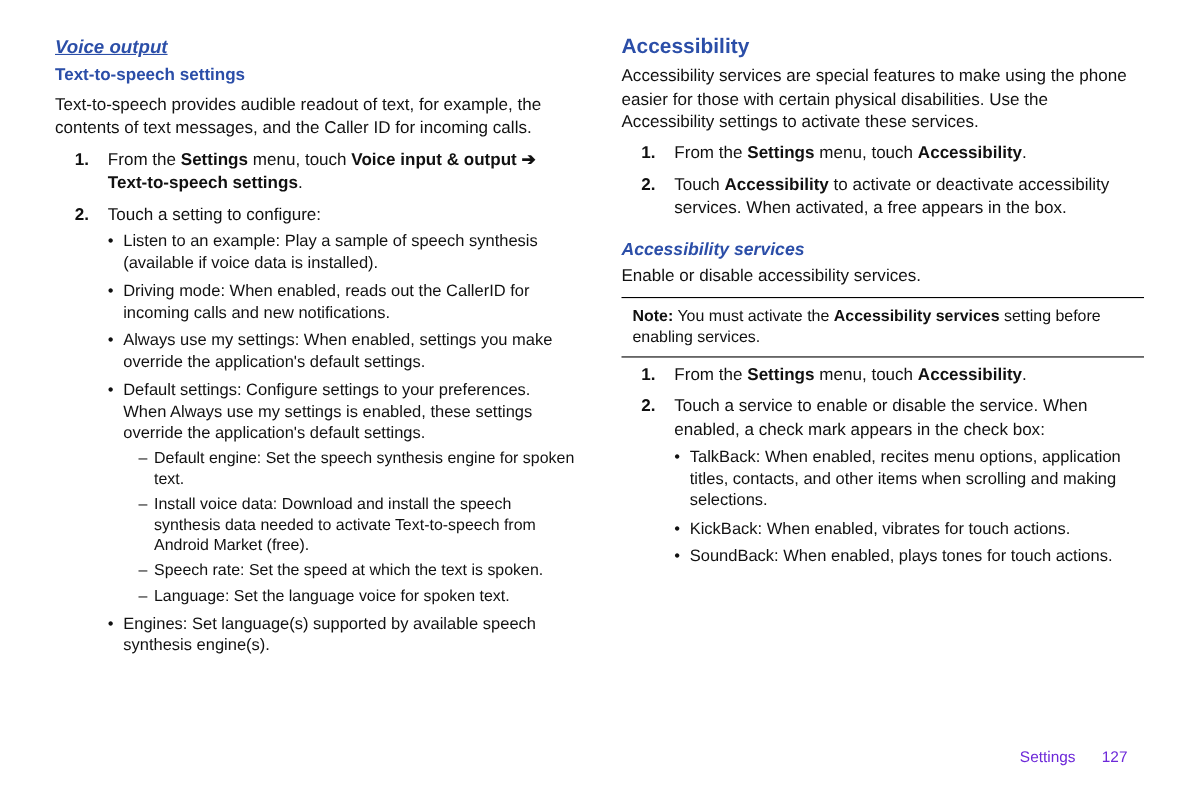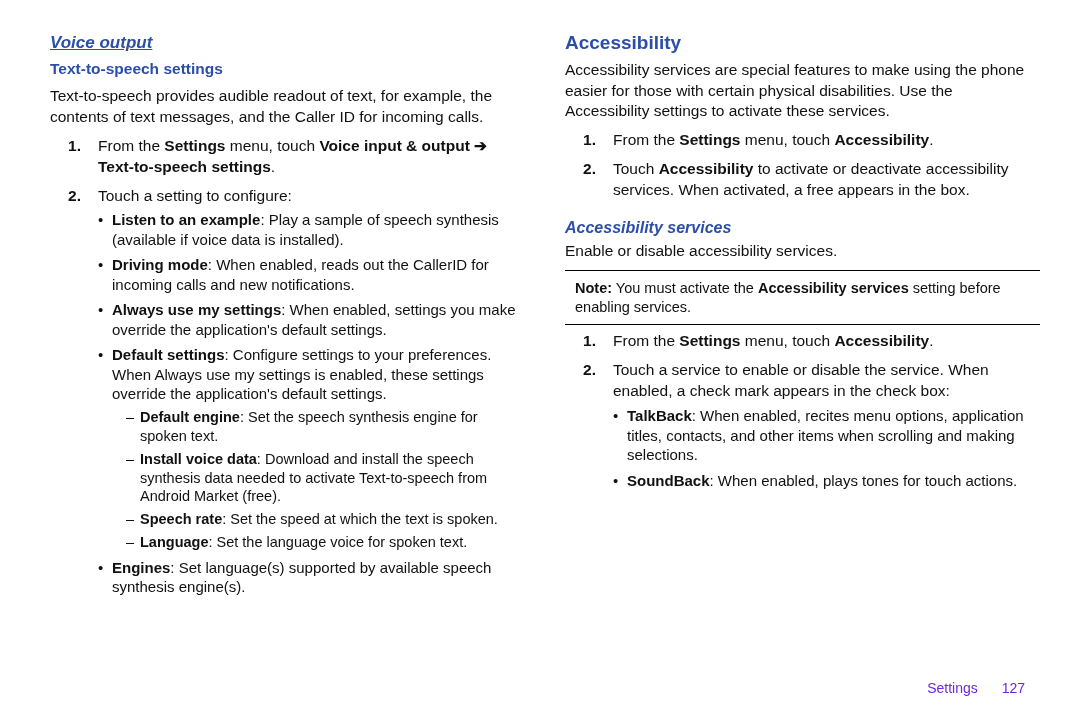--- a/index.html
+++ b/index.html
@@ -108,21 +108,21 @@
     font-stretch: condensed;
     font-size: 14.5px;
     line-height: 1.3;
   }
   ul.dash > li::before {
     content: "–";
     position: absolute;
     left: 0;
   }
 
-  .cond .bold { font-weight:700; }
+  .cond .bold { font-weight:400; }
 
   .hr {
     border-top: 1px solid #000;
     margin: 6px 0 6px 0;
   }
   .note-box {
     font-family: "Helvetica Neue Condensed", "Arial Narrow", Arial, sans-serif;
     font-stretch: condensed;
     font-size: 14.5px;
     padding: 2px 4px 2px 10px;
@@ -197,20 +197,21 @@
     <div class="hr"></div>
 
     <ol class="num" style="counter-reset: step;">
       <li>
         <span>From the </span><span class="bold">Settings</span><span> menu, touch </span><span class="bold">Accessibility</span><span>.</span>
       </li>
       <li>
         <span>Touch a service to enable or disable the service. When enabled, a check mark appears in the check box:</span>
         <ul class="bul cond">
           <li><span class="bold">TalkBack</span><span>: When enabled, recites menu options, application titles, contacts, and other items when scrolling and making selections.</span></li>
+          <li><span class="bold">KickBack</span><span>: When enabled, vibrates for touch actions.</span></li>
           <li><span class="bold">SoundBack</span><span>: When enabled, plays tones for touch actions.</span></li>
         </ul>
       </li>
     </ol>
   </div>
 
 </div>
 
 <div class="footer">
   <span>Settings</span>

